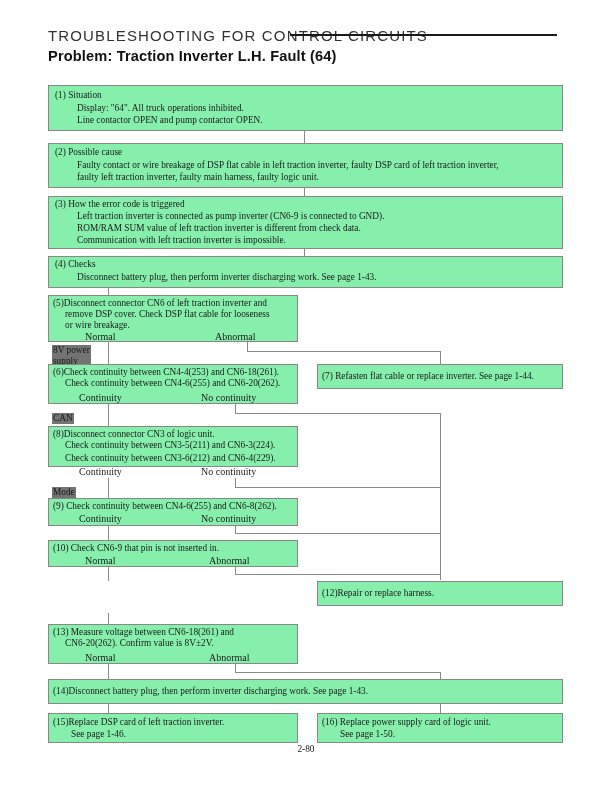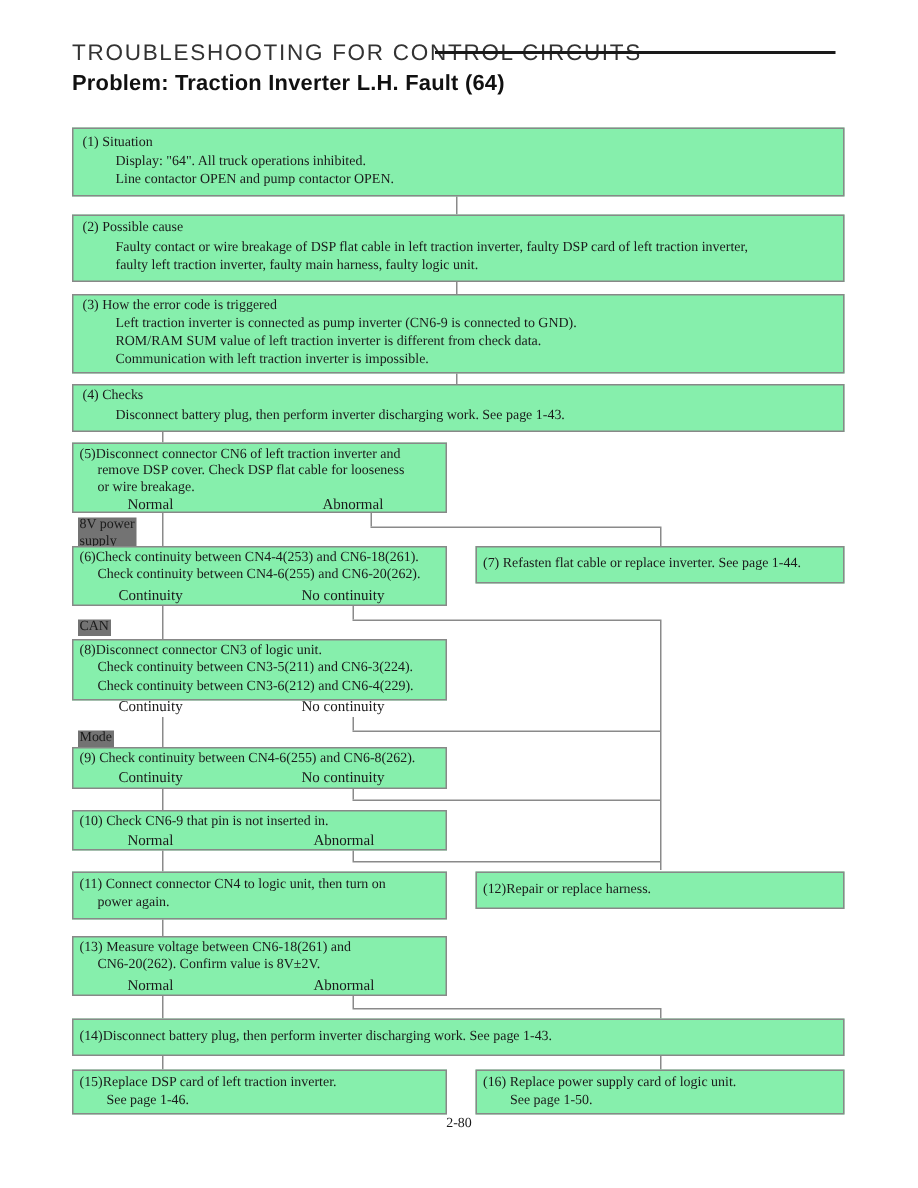--- a/index.html
+++ b/index.html
@@ -206,24 +206,20 @@
 
   <div class="box" style="left:48px; top:540px; width:250px; height:27px;">
     <div class="ln" style="left:4px; top:2px;">(10) Check CN6-9 that pin is not inserted in.</div>
     <div class="blabel" style="left:36px; top:14px;">Normal</div>
     <div class="blabel" style="left:160px; top:14px;">Abnormal</div>
   </div>
   <div class="vline" style="left:108px; top:567px; height:14px;"></div>
   <div class="vline" style="left:235px; top:567px; height:7px;"></div>
   <div class="hline" style="left:235px; top:574px; width:205px;"></div>
 
-  <div class="box" style="left:48px; top:581px; width:250px; height:32px;">
-    <div class="ln" style="left:4px; top:3px;">(11) Connect connector CN4 to logic unit, then turn on</div>
-    <div class="ln" style="left:16px; top:15px;">power again.</div>
-  </div>
 
   <div class="box" style="left:317px; top:581px; width:246px; height:25px;">
     <div class="ln" style="left:4px; top:6px;">(12)Repair or replace harness.</div>
   </div>
 
   <div class="vline" style="left:108px; top:613px; height:11px;"></div>
 
   <div class="box" style="left:48px; top:624px; width:250px; height:40px;">
     <div class="ln" style="left:4px; top:2px;">(13) Measure voltage between CN6-18(261) and</div>
     <div class="ln" style="left:16px; top:13px;">CN6-20(262). Confirm value is 8V±2V.</div>

